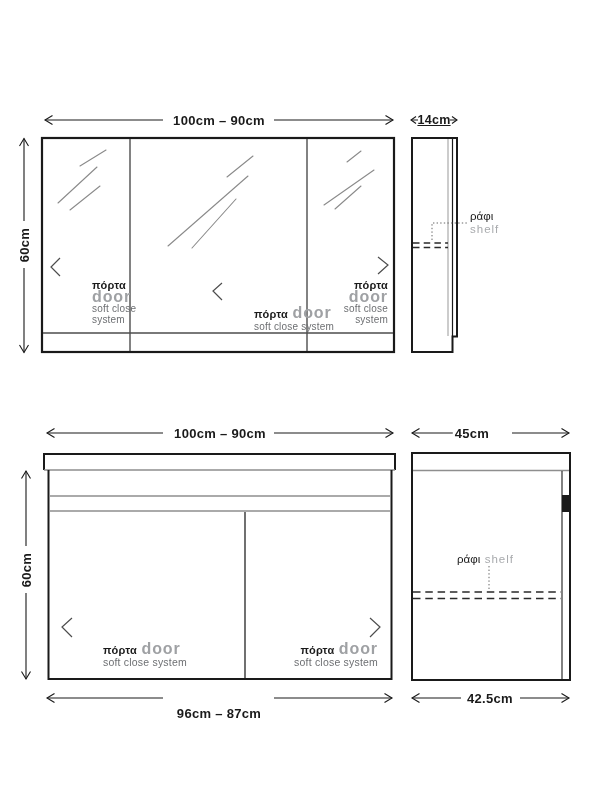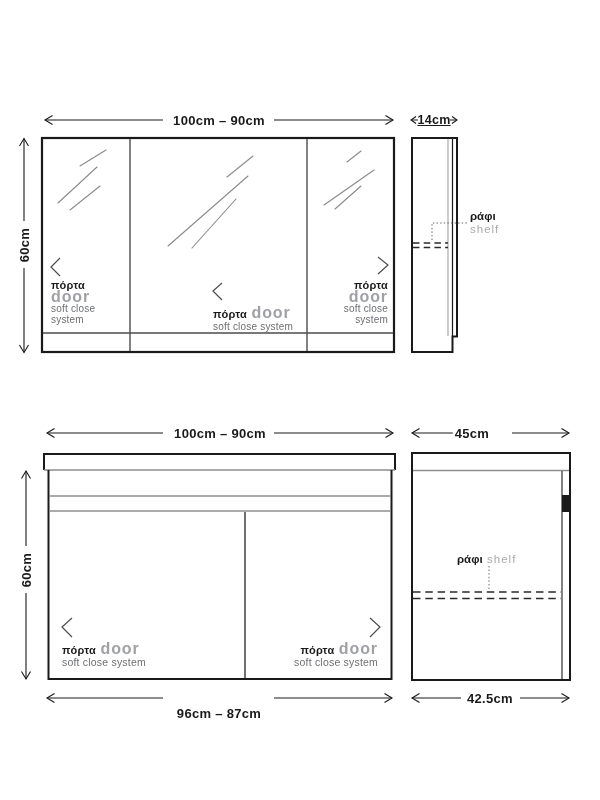--- a/index.html
+++ b/index.html
@@ -13,27 +13,27 @@
   }
   .lineart{position:absolute;left:0;top:0;}
   .lbl{position:absolute;white-space:nowrap;}
   .dim{
     font-weight:bold;font-size:13px;letter-spacing:.3px;color:#1a1a1a;
     transform:translate(-50%,-50%);
     background:#fff;padding:0 2px;
   }
   .dim.small{font-size:12.5px;}
   .dim.vert{transform:translate(-50%,-50%) rotate(-90deg);}
-  .door-block{line-height:12px;}
+  .door-block{line-height:12px;margin-left:41px;}
   .door-block.right{text-align:right;}
   .porta{font-weight:bold;font-size:11px;color:#1a1a1a;letter-spacing:.2px;}
   .doorword{font-size:16px;color:#9fa1a4;letter-spacing:.9px;font-weight:bold;}
   .softclose{font-size:10px;color:#6d6f72;letter-spacing:.2px;line-height:11px;}
   .shelf-block{line-height:13px;}
-  .rafi{font-weight:bold;font-size:11.5px;color:#1a1a1a;}
+  .rafi{font-weight:normal;font-size:11.5px;color:#1a1a1a;}
   .shelfword{font-size:11.5px;color:#a8aaad;letter-spacing:1px;}
 </style>
 </head>
 <body>
 
 <div class="canvas">
 
   <svg class="lineart" width="600" height="800" viewBox="0 0 600 800">
 
     <g>

